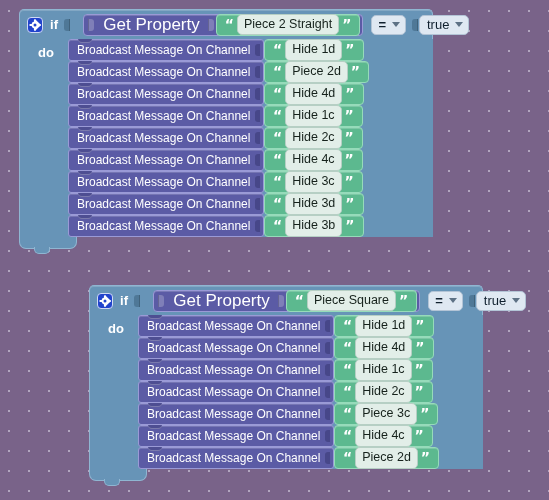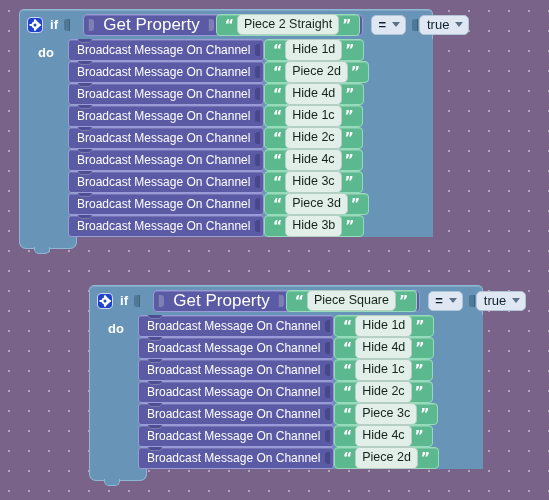--- a/index.html
+++ b/index.html
@@ -421,21 +421,21 @@
           </div>
         </div>
 
         <div class="stmt-row">
           <div class="stmt" style="width:196px;">
             <span class="stmt-text">Broadcast Message On Channel</span>
             <span class="inline-socket"></span>
           </div>
           <div class="textblock stmt-value">
             <span class="quote">“</span>
-            <span class="field">Piece 3d</span>
+            <span class="field">Hide 3d</span>
             <span class="quote">”</span>
           </div>
         </div>
 
         <div class="stmt-row">
           <div class="stmt" style="width:196px;">
             <span class="stmt-text">Broadcast Message On Channel</span>
             <span class="inline-socket"></span>
           </div>
           <div class="textblock stmt-value">

